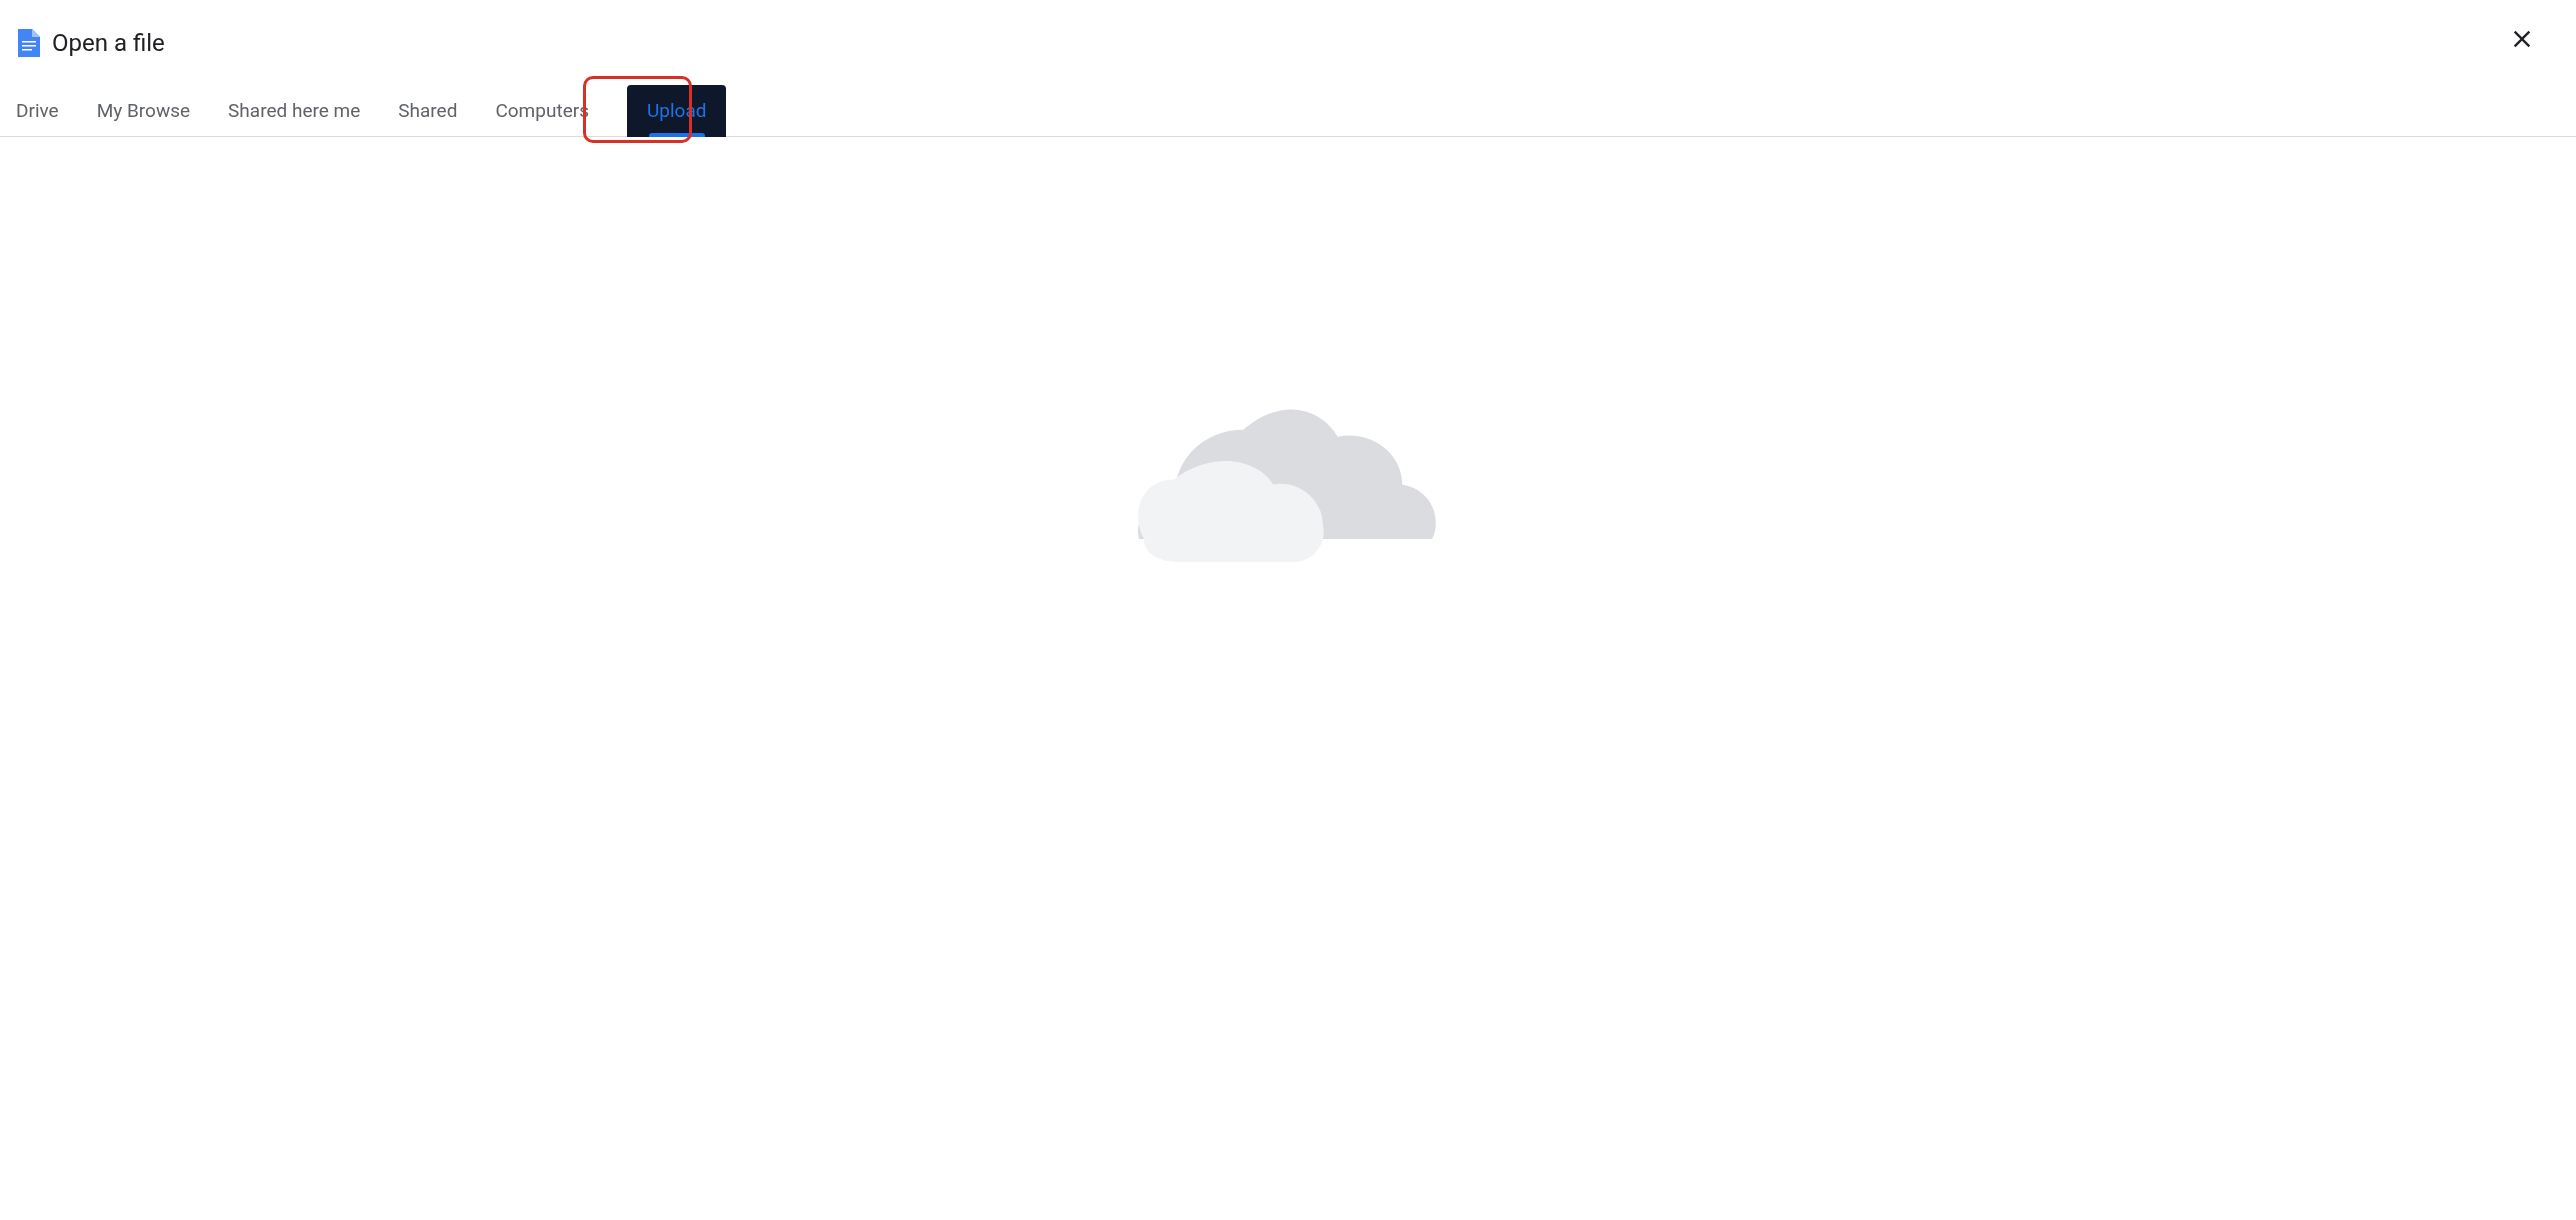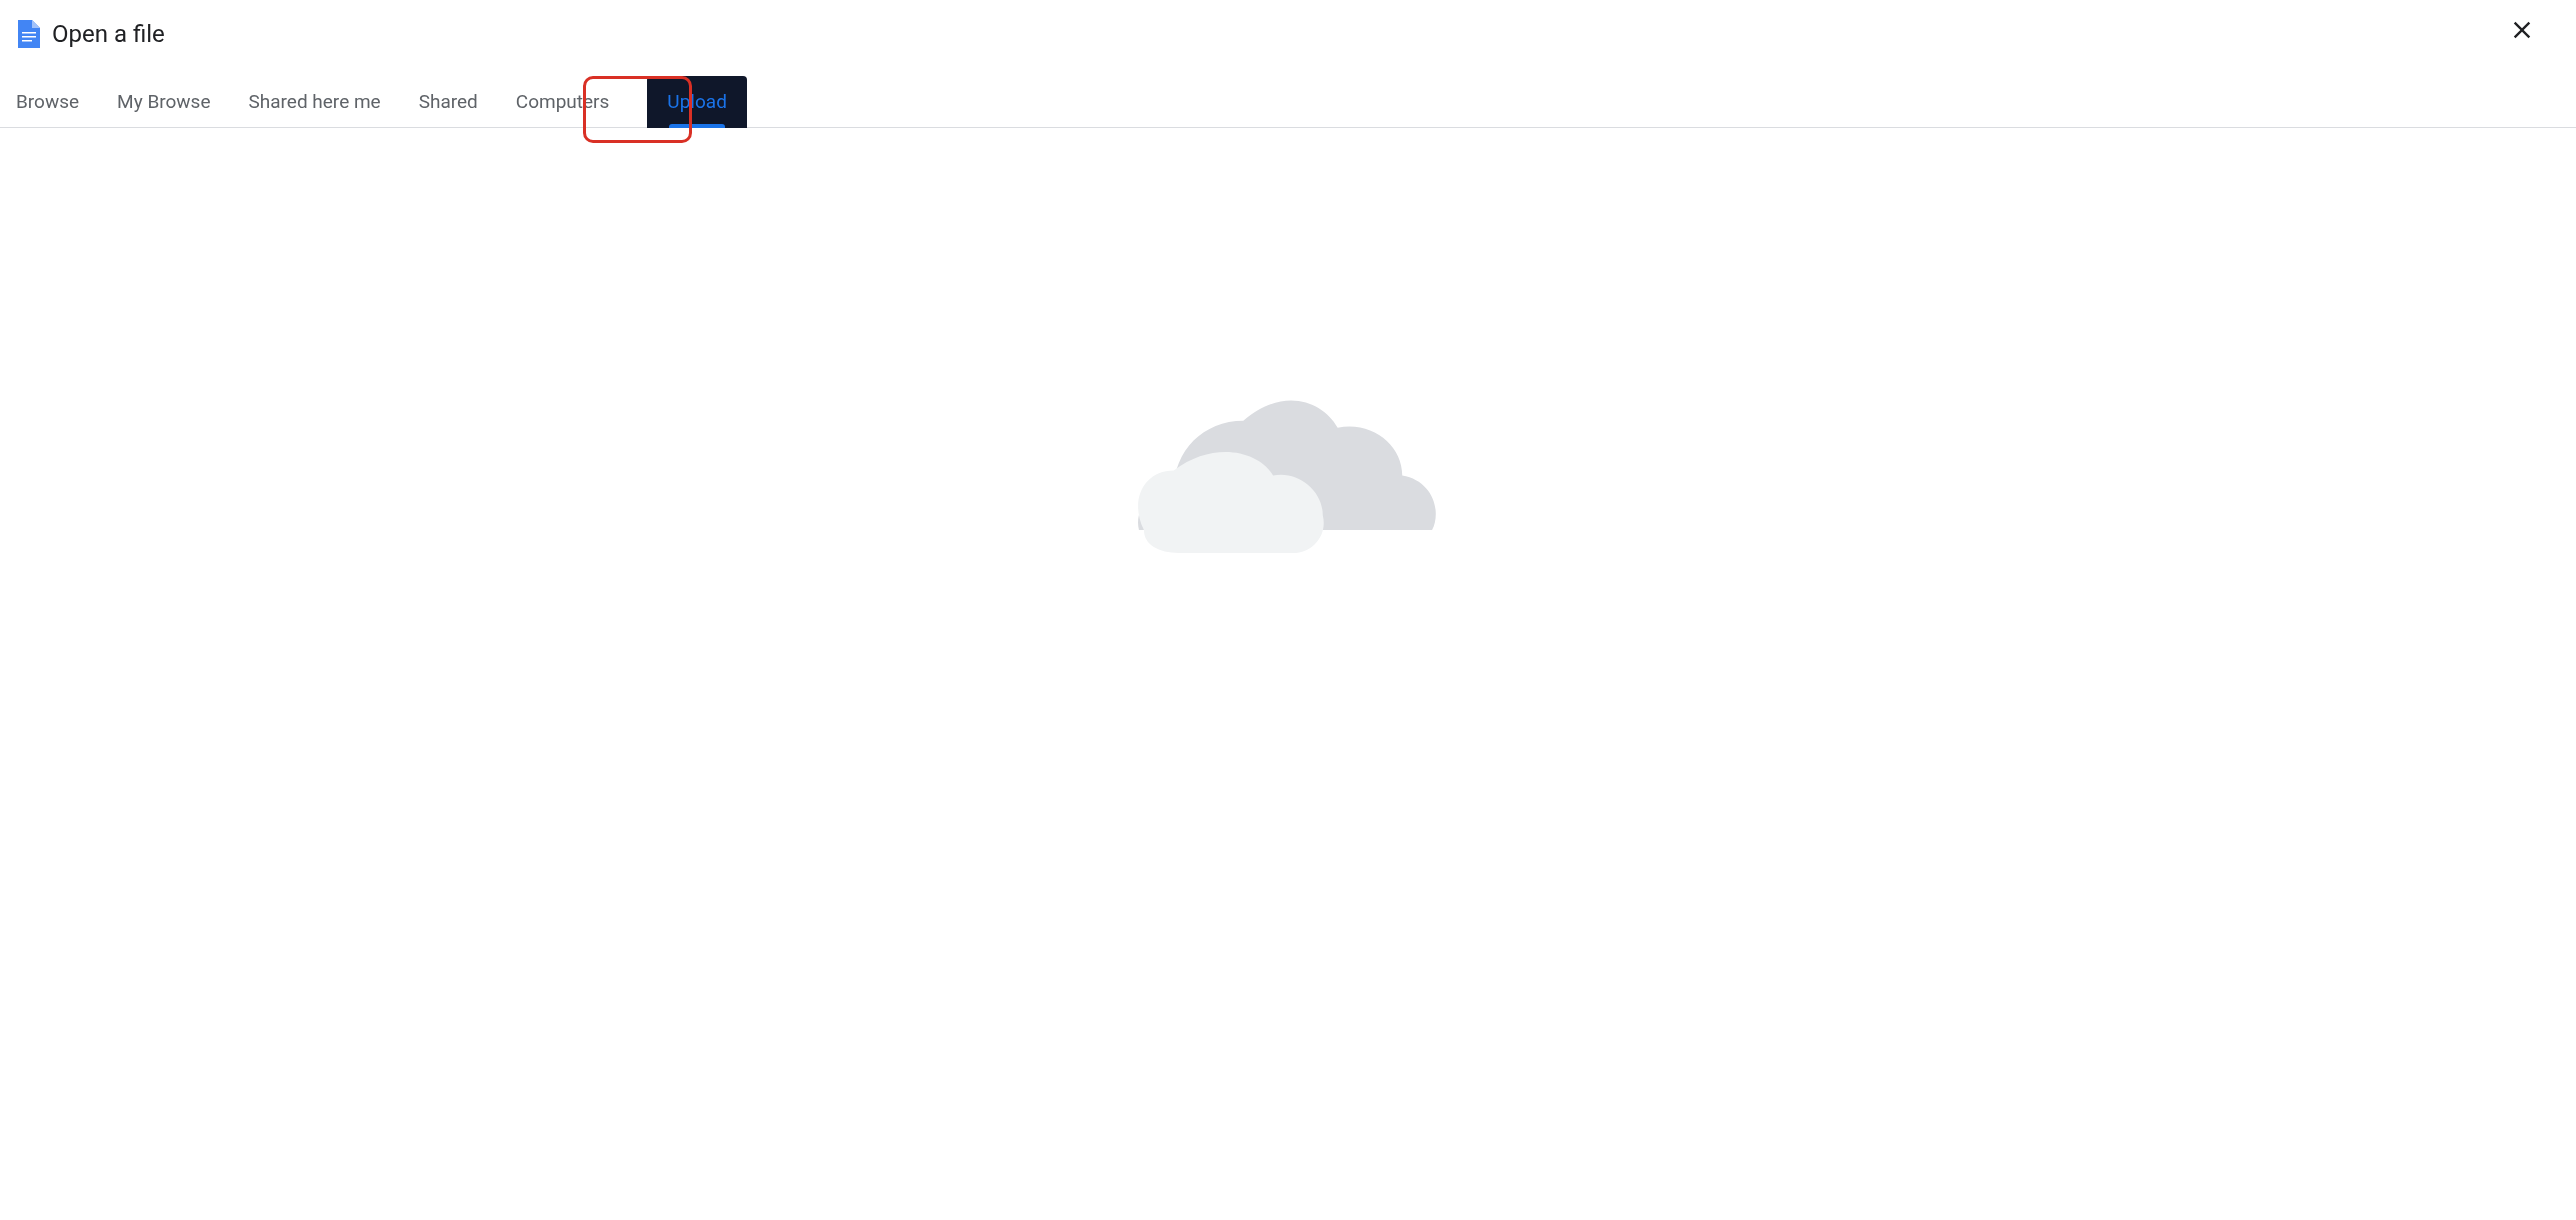--- a/index.html
+++ b/index.html
@@ -12,20 +12,21 @@
       background: #ffffff;
       width: 2576px;
       height: 1221px;
       position: relative;
     }
     .header {
       display: flex;
       align-items: center;
       padding: 20px 30px 10px 18px;
       position: relative;
+      margin-top: 9px;
     }
     .doc-icon {
       width: 22px;
       height: 28px;
       margin-right: 12px;
     }
     .title {
       font-size: 24px;
       color: #202124;
       font-weight: 400;
@@ -148,21 +149,21 @@
   <div class="close-btn">
     <span>
       <svg viewBox="0 0 24 24" width="28" height="28">
         <path d="M19 6.41L17.59 5 12 10.59 6.41 5 5 6.41 10.59 12 5 17.59 6.41 19 12 13.41 17.59 19 19 17.59 13.41 12z" fill="#202124"></path>
       </svg>
     </span>
   </div>
 </div>
 
 <div class="tabs">
-  <div class="tab">Browse</div>
+  <div class="tab">Drive</div>
   <div class="tab">My Browse</div>
   <div class="tab">Shared here me</div>
   <div class="tab">Shared</div>
   <div class="tab">Computers</div>
   <div class="tab active">Upload</div>
 </div>
 
 <div class="tab-highlight upload-highlight"></div>
 
 <div class="content">

